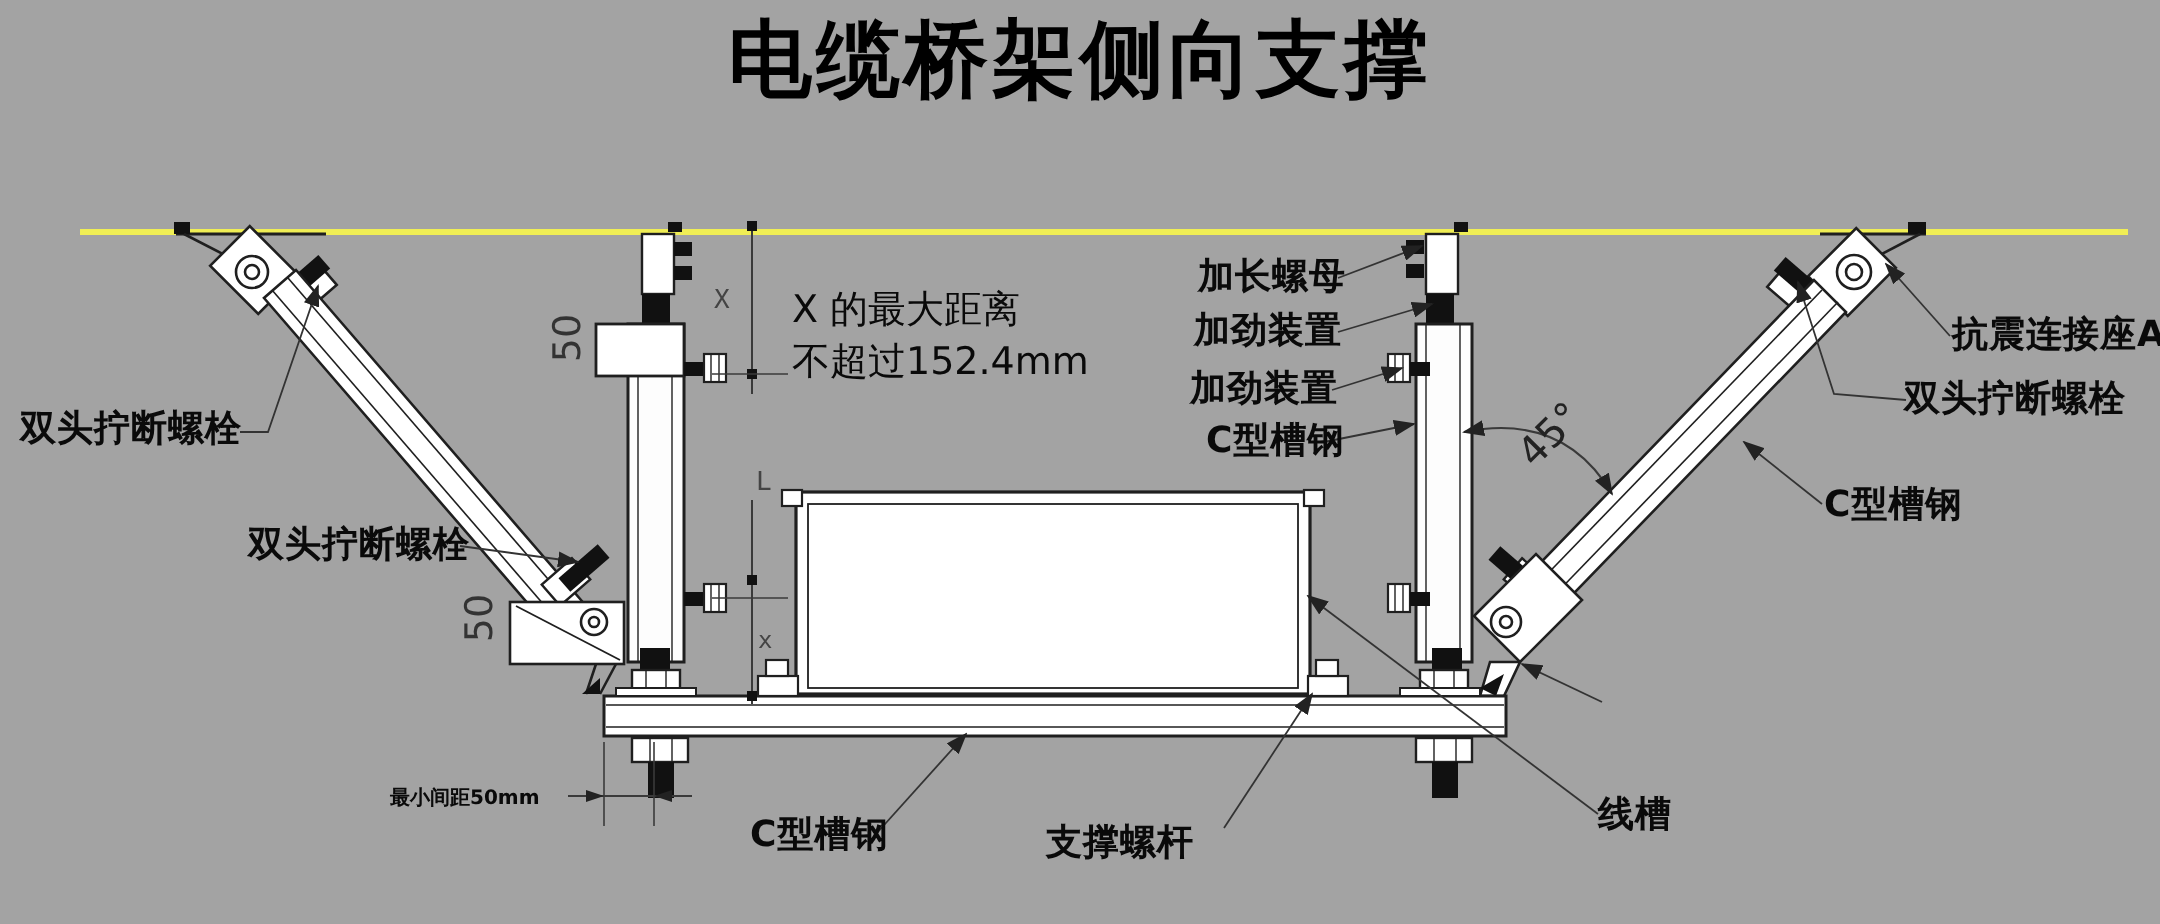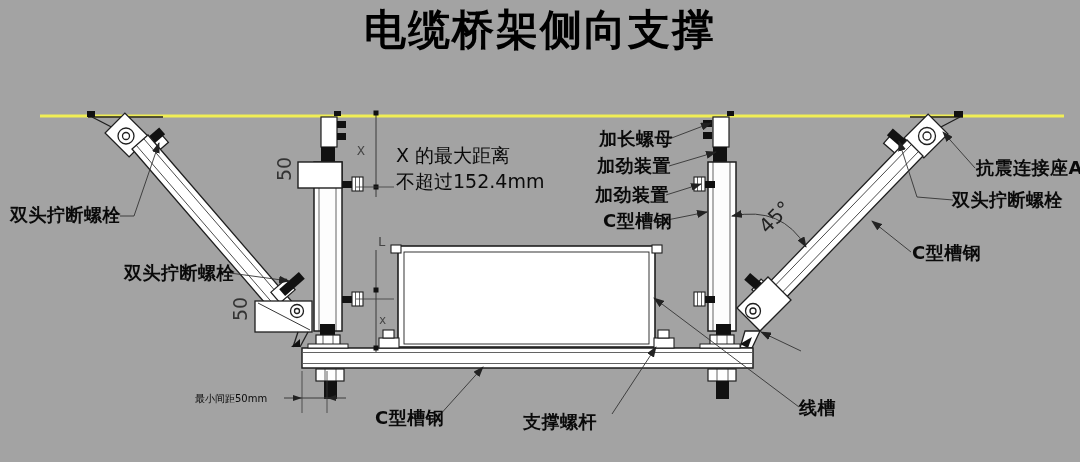--- a/index.html
+++ b/index.html
@@ -5,21 +5,21 @@
   html,body{margin:0;padding:0;background:#fff;}
   #canvas{
     position:relative;width:1080px;height:462px;background:#a3a3a3;overflow:hidden;
     font-family:"DejaVu Sans","Liberation Sans",sans-serif;
   }
   #drawing{position:absolute;left:0;top:0;}
   .lbl{
     position:absolute;font-weight:bold;font-size:18px;color:#0a0a0a;
     white-space:nowrap;line-height:1.1;letter-spacing:0.5px;
   }
-  .lbl-small{position:absolute;font-weight:normal;font-size:10px;color:#0a0a0a;white-space:nowrap;}
+  .lbl-small{position:absolute;font-weight:bold;font-size:10px;color:#0a0a0a;white-space:nowrap;}
   .dim{
     position:absolute;font-size:13px;color:#444;font-weight:normal;white-space:nowrap;
     font-family:"DejaVu Sans Mono","Liberation Mono",monospace;
   }
   .dim50{
     position:absolute;font-size:19px;color:#333;white-space:nowrap;
     transform:rotate(-90deg);transform-origin:center center;
     font-family:"DejaVu Sans","Liberation Sans",sans-serif;
   }
   .angle{

